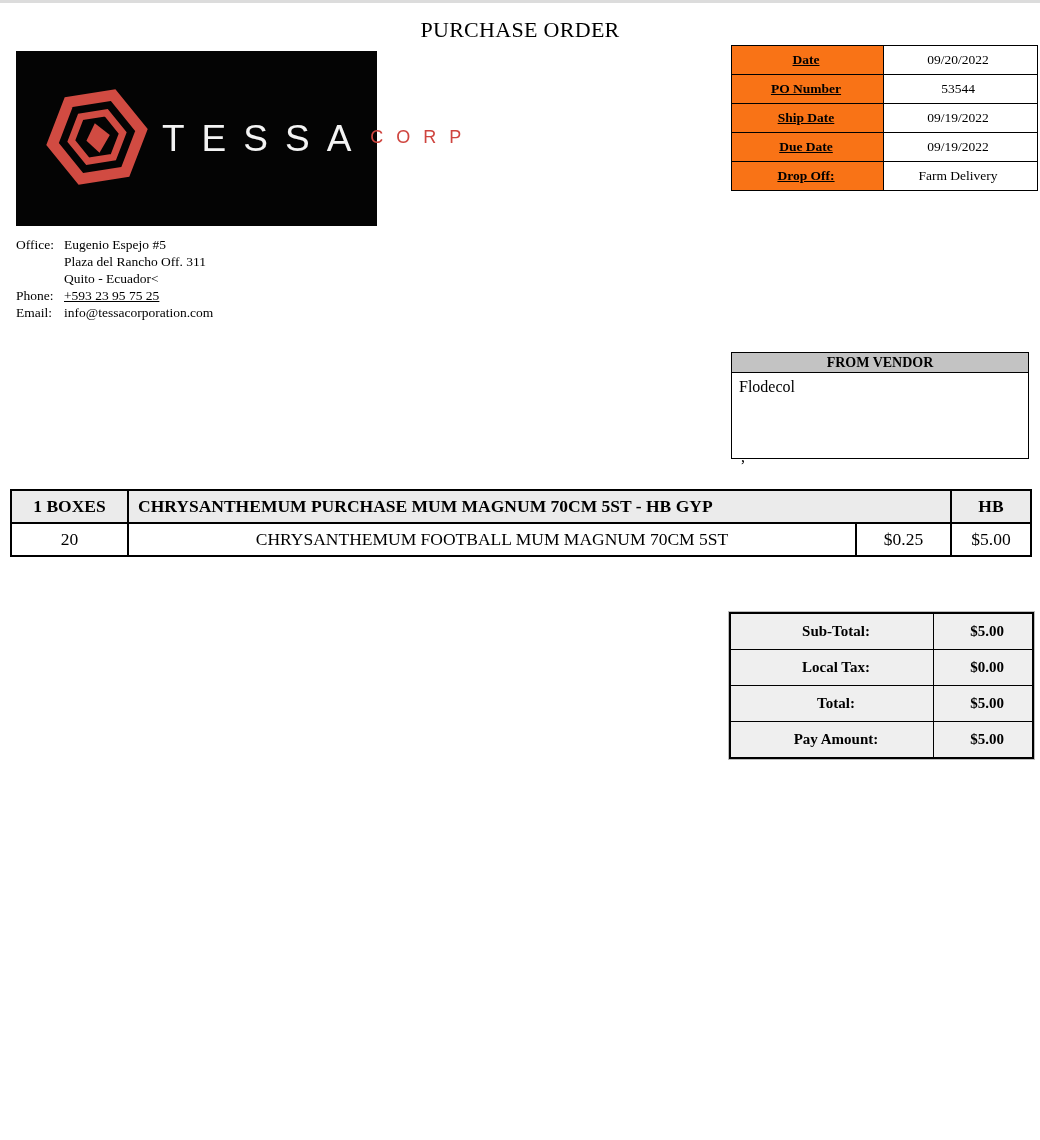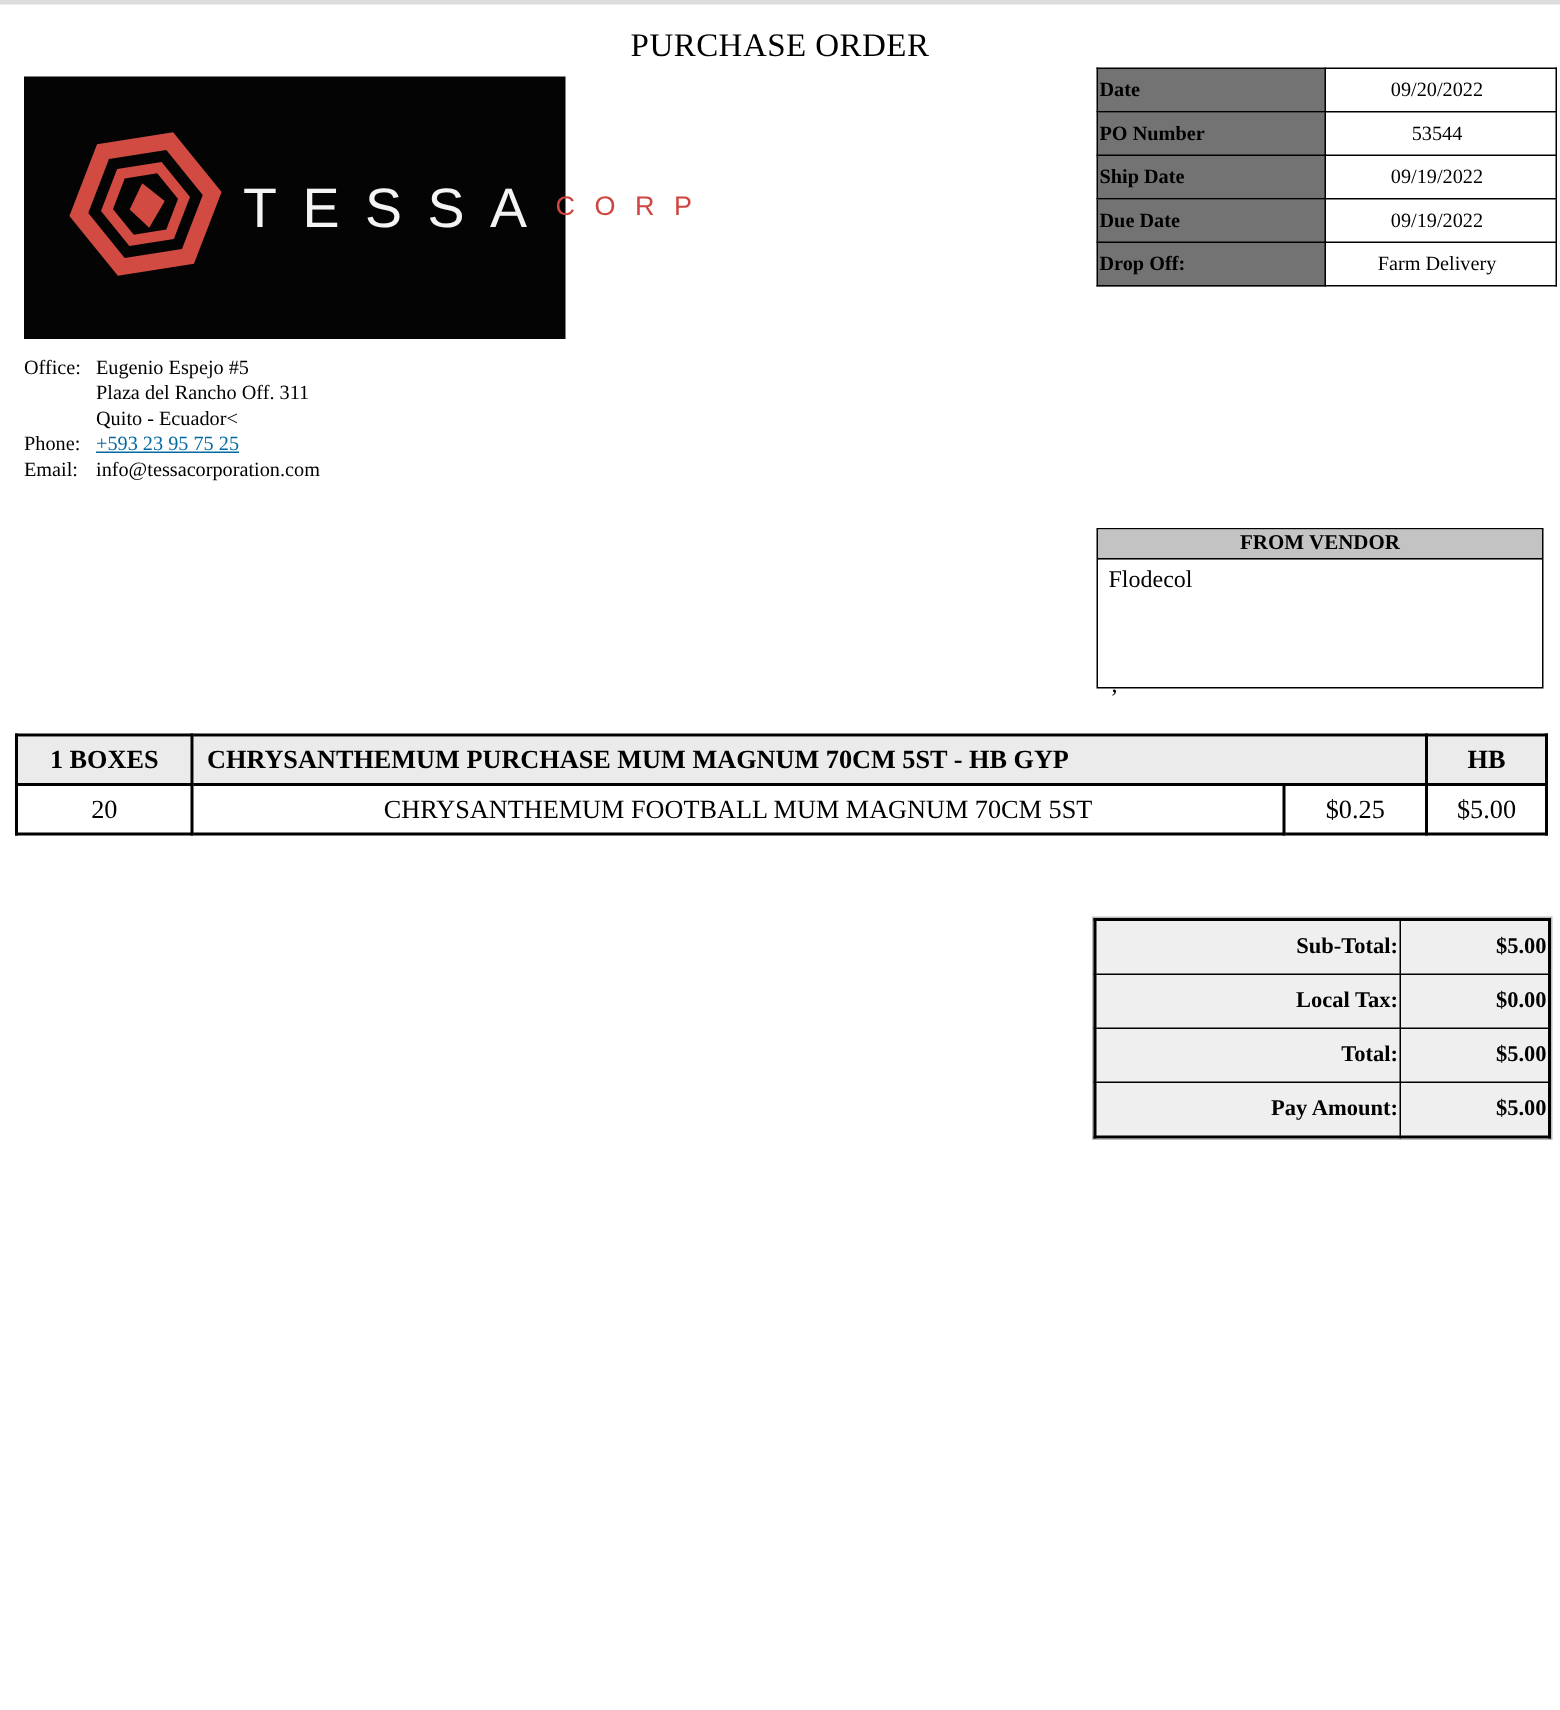--- a/index.html
+++ b/index.html
@@ -41,31 +41,31 @@
     font-weight:400; margin-top:8px; padding-left:2px; line-height:1;
   }
 
   
   .contact {
     position:absolute; left:16px; top:236px;
     font-size:13.5px; line-height:17px;
   }
   .contact-grid { display:grid; grid-template-columns:48px auto; }
   .contact-grid .lab { text-align:left; }
-  .contact a { color:#0369a1; }
+  .contact a { color:#000000; }
 
   
   table.meta {
     position:absolute; left:731px; top:45px;
     border-collapse:collapse;
   }
   table.meta td { border:1px solid #000; height:26px; font-size:13.5px; }
   table.meta td.m-label {
-    width:146px; background:#737373; font-weight:bold;
-    text-align:left; padding-right:4px;
+    width:146px; background:#f97316; font-weight:bold;
+    text-align:center; padding-right:4px;text-decoration:underline;
   }
   table.meta td.m-value {
     width:146px; background:#fff; text-align:center; padding-right:6px;
   }
 
   
   .vendor {
     position:absolute; left:731px; top:352px;
     width:296px; height:105px; border:1px solid #000;
     box-sizing:content-box;
@@ -105,21 +105,21 @@
   
   table.totals {
     position:absolute; left:729px; top:612px;
     border-collapse:collapse;
     border:2px solid #000;
     box-shadow:0 0 0 1px #bdbdbd;
   }
   table.totals td {
     border:1px solid #000; background:#efefef;
     font-weight:bold; font-size:15px; padding-left:9px; height:33px;
-    text-align:right;
+    text-align:center;
   }
   table.totals td.t-label { width:192px; }
   table.totals td.t-value { width:88px; }
 </style>
 </head>
 <body>
 
 <div class="top-rule"></div>
 
 <h1 class="page-title">PURCHASE ORDER</h1>

